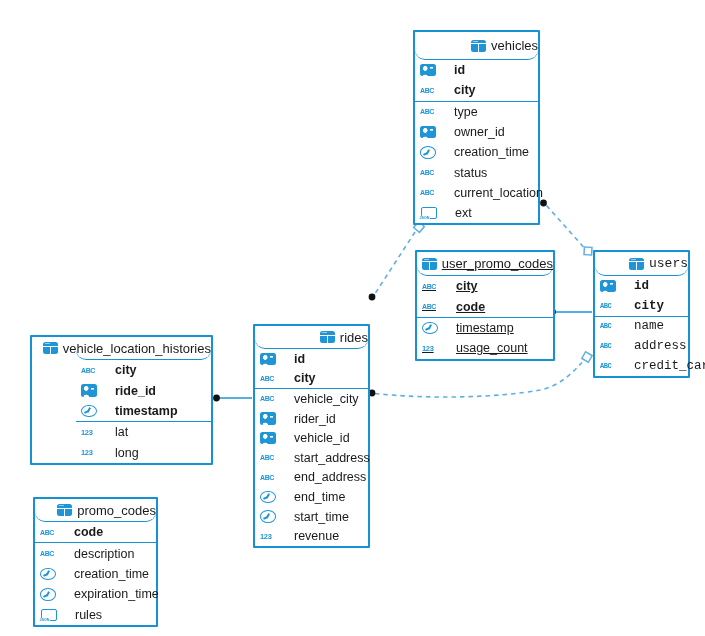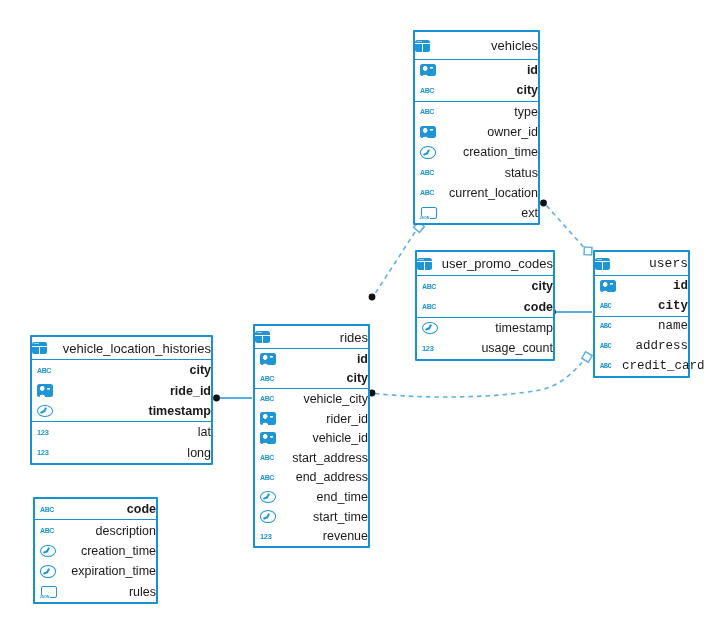--- a/index.html
+++ b/index.html
@@ -11,27 +11,27 @@
   }
   .erd-canvas{position:absolute;inset:0;}
   svg.links{position:absolute;left:0;top:0;width:705px;height:636px;}
 
   .tbl{
     position:absolute;background:#fff;
     border:2px solid #1591d4;box-sizing:border-box;
     border-radius:1px;
   }
   .tbl-header{
-    height:var(--hh,24px);display:flex;align-items:center;justify-content:space-between;
+    height:var(--hh,24px);display:flex;align-items:center;justify-content:flex-end;
     gap:5px;border-bottom:1.6px solid #1591d4;
-    font-size:13px;white-space:nowrap;
+    font-size:13px;white-space:nowrap;border-radius:10px;
   }
   .row{
-    height:var(--rh,20.5px);display:flex;align-items:center;gap:6px;
-    padding-left:5px;font-size:12.5px;white-space:nowrap;justify-content:space-between;
+    height:var(--rh,20.5px);display:flex;align-items:center;gap:18px;
+    padding-left:5px;font-size:12.5px;white-space:nowrap;
   }
   .row.pk{font-weight:bold;}
   .row.pk-last{border-bottom:1.6px solid #1591d4;box-sizing:content-box;}
 
   
   .col-icon{
     position:relative;flex:0 0 16px;width:16px;height:13px;
     display:flex;align-items:center;justify-content:flex-start;
   }
   .col-icon[data-icon="abc-text-icon"]{color:#1e95d6;font-size:7px;font-weight:bold;letter-spacing:-0.4px;}
@@ -77,24 +77,24 @@
     position:relative;width:15px;height:12px;border-radius:2.5px;flex:0 0 15px;
     background:
       linear-gradient(#fff,#fff) 0 3.8px/15px 1.4px no-repeat,
       linear-gradient(#fff,#fff) 6.8px 3.8px/1.4px 9px no-repeat,
       linear-gradient(rgba(255,255,255,.55),rgba(255,255,255,.55)) 2px 1.2px/5px 1.4px no-repeat,
       #1e95d6;
   }
 
   
   #t-vehicles{left:413px;top:30px;width:127px;--hh:27px;--rh:20.3px;}
-  #t-user_promo_codes{left:415px;top:250px;width:140px;--hh:23px;--rh:20.4px;}
+  #t-user_promo_codes{left:415px;top:250px;width:140px;text-decoration:underline;--hh:23px;--rh:20.4px;}
   #t-users{left:593px;top:250px;width:97px;font-family:Liberation Mono, monospace;--hh:23px;--rh:19.8px;}
   #t-rides{left:253px;top:288px;width:117px;margin-top:36px;--hh:22px;--rh:19.6px;}
-  #t-vlh{left:30px;top:335px;width:183px;--hh:22px;--rh:20.4px;}
+  #t-vlh{left:30px;top:335px;width:183px;padding-left:44px;--hh:22px;--rh:20.4px;}
   #t-promo_codes{left:33px;top:497px;width:125px;--hh:22px;--rh:20.4px;}
 </style>
 </head>
 <body>
 
 <div class="erd-canvas">
 
   <svg class="links" viewBox="0 0 705 636">
 
     <path d="M 415 232 L 374.5 294.5" fill="none" stroke="#5fb0e2" stroke-width="1.6" stroke-dasharray="4.5 4"></path>
@@ -273,20 +273,24 @@
       <span class="col-icon" data-icon="number-123-icon"></span>
       <span>lat</span>
     </div>
     <div class="row">
       <span class="col-icon" data-icon="number-123-icon"></span>
       <span>long</span>
     </div>
   </div>
 
   <div class="tbl" id="t-promo_codes">
+    <div class="tbl-header">
+      <span class="tbl-icon"></span>
+      <span>promo_codes</span>
+    </div>
     <div class="row pk pk-last">
       <span class="col-icon" data-icon="abc-text-icon"></span>
       <span>code</span>
     </div>
     <div class="row">
       <span class="col-icon" data-icon="abc-text-icon"></span>
       <span>description</span>
     </div>
     <div class="row">
       <span class="col-icon" data-icon="clock-icon"></span>

